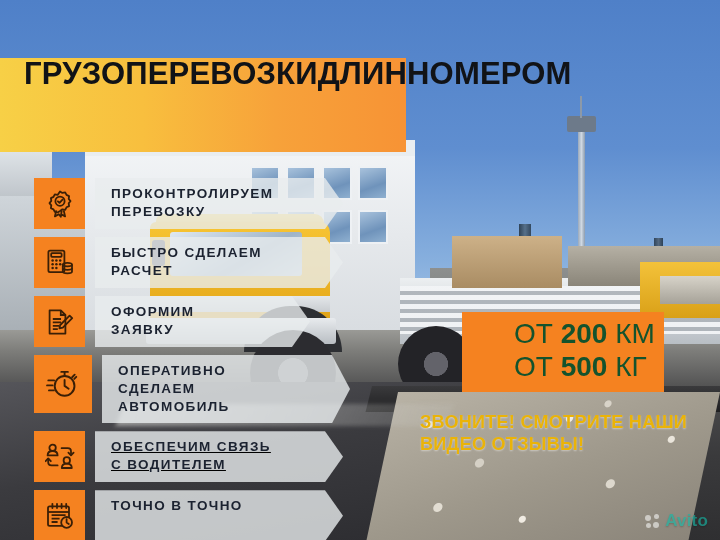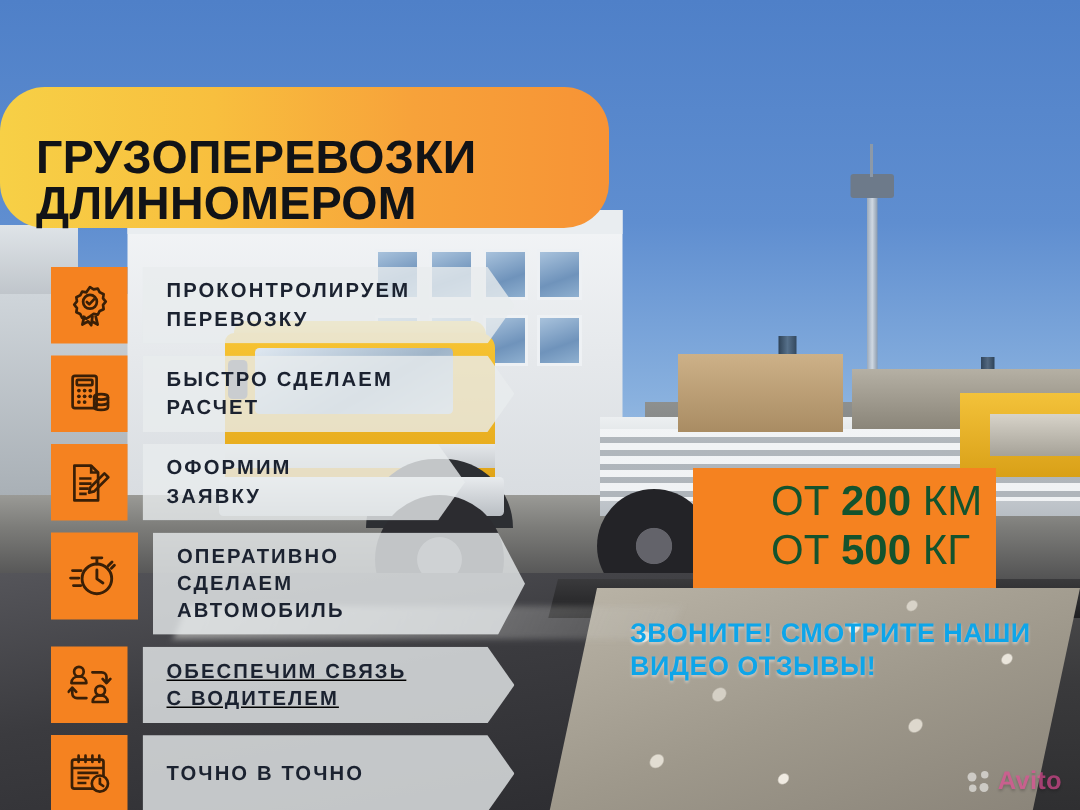--- a/index.html
+++ b/index.html
@@ -188,22 +188,22 @@
   .road-mark{
     position:absolute;left:120px;top:404px;width:330px;height:22px;
     background:linear-gradient(90deg,rgba(226,226,222,.55),rgba(200,200,196,.15));
     transform:skewX(-22deg);filter:blur(2px);
   }
 
   
   .title-banner{
     position:absolute;left:0;top:58px;width:406px;height:94px;
     background:linear-gradient(90deg,#f7d046 0%,#f8bf3e 35%,#f7a23a 68%,#f79335 100%);
-    display:flex;flex-direction:column;justify-content:flex-end;
-    padding-left:24px;box-sizing:border-box;border-radius:30px;
+    display:flex;flex-direction:row;justify-content:flex-start;
+    padding-left:24px;box-sizing:border-box;
   }
   .title-line{
     color:#111317;
     font-weight:bold;
     font-size:31px;
     line-height:1.02;
     letter-spacing:.2px;
     white-space:nowrap;
   }
 
@@ -217,21 +217,21 @@
   .f-icon{
     width:51px;height:51px;flex:0 0 51px;
     background:#f58220;
     display:flex;align-items:center;justify-content:center;
     align-self:flex-start;
   }
   .f-icon svg{display:block;}
   .f-band{
     position:relative;margin-left:10px;
     background:rgba(233,236,238,.80);
-    display:flex;align-items:center;
+    display:flex;
     padding:7px 30px 7px 16px;
     min-height:51px;box-sizing:border-box;
     clip-path:polygon(0 0, calc(100% - 18px) 0, 100% 50%, calc(100% - 18px) 100%, 0 100%);
   }
   .f-band.w1{width:248px;}
   .f-band.w2{width:248px;}
   .f-band.w3{width:215px;}
   .f-band.w4{width:248px;}
   .f-band.w5{width:248px;text-decoration:underline;}
   .f-band.w6{width:248px;}
@@ -253,41 +253,41 @@
     font-weight:normal;
     margin-left:40px;
   }
   .price-line b{font-weight:bold;}
 
   
   .cta{
     position:absolute;left:420px;top:412px;width:290px;
   }
   .cta-line{
-    color:#0ea5e9;font-weight:bold;font-size:18px;line-height:1.22;
+    color:#eab308;font-weight:bold;font-size:18px;line-height:1.22;
     letter-spacing:.3px;white-space:nowrap;
     text-shadow:0 1px 2px rgba(255,255,255,.45);
   }
 
   
   .watermark{
     position:absolute;right:12px;bottom:9px;
     display:flex;align-items:center;gap:5px;
     opacity:.62;
   }
   .wm-mark{position:relative;width:15px;height:15px;}
   .wm-mark i{
     position:absolute;border-radius:50%;background:#f2f2f0;display:block;
   }
   .wm-mark i:nth-child(1){width:6px;height:6px;left:0;top:1px;}
   .wm-mark i:nth-child(2){width:5px;height:5px;left:9px;top:0;}
   .wm-mark i:nth-child(3){width:5px;height:5px;left:1px;top:9px;}
   .wm-mark i:nth-child(4){width:6px;height:6px;left:8px;top:8px;}
   .wm-text{
-    color:#ec4899;font-size:17px;font-weight:bold;letter-spacing:.2px;
+    color:#14b8a6;font-size:17px;font-weight:bold;letter-spacing:.2px;
     text-shadow:0 1px 2px rgba(0,0,0,.35);
   }
 </style>
 </head>
 <body>
 
 <div id="ad">
 
   <div class="photo">
     <div class="sky"></div>

